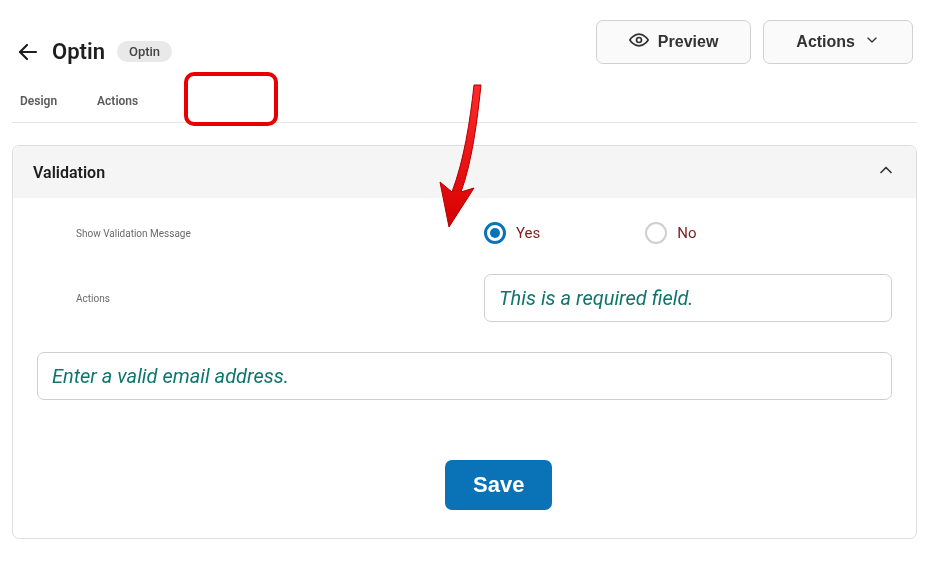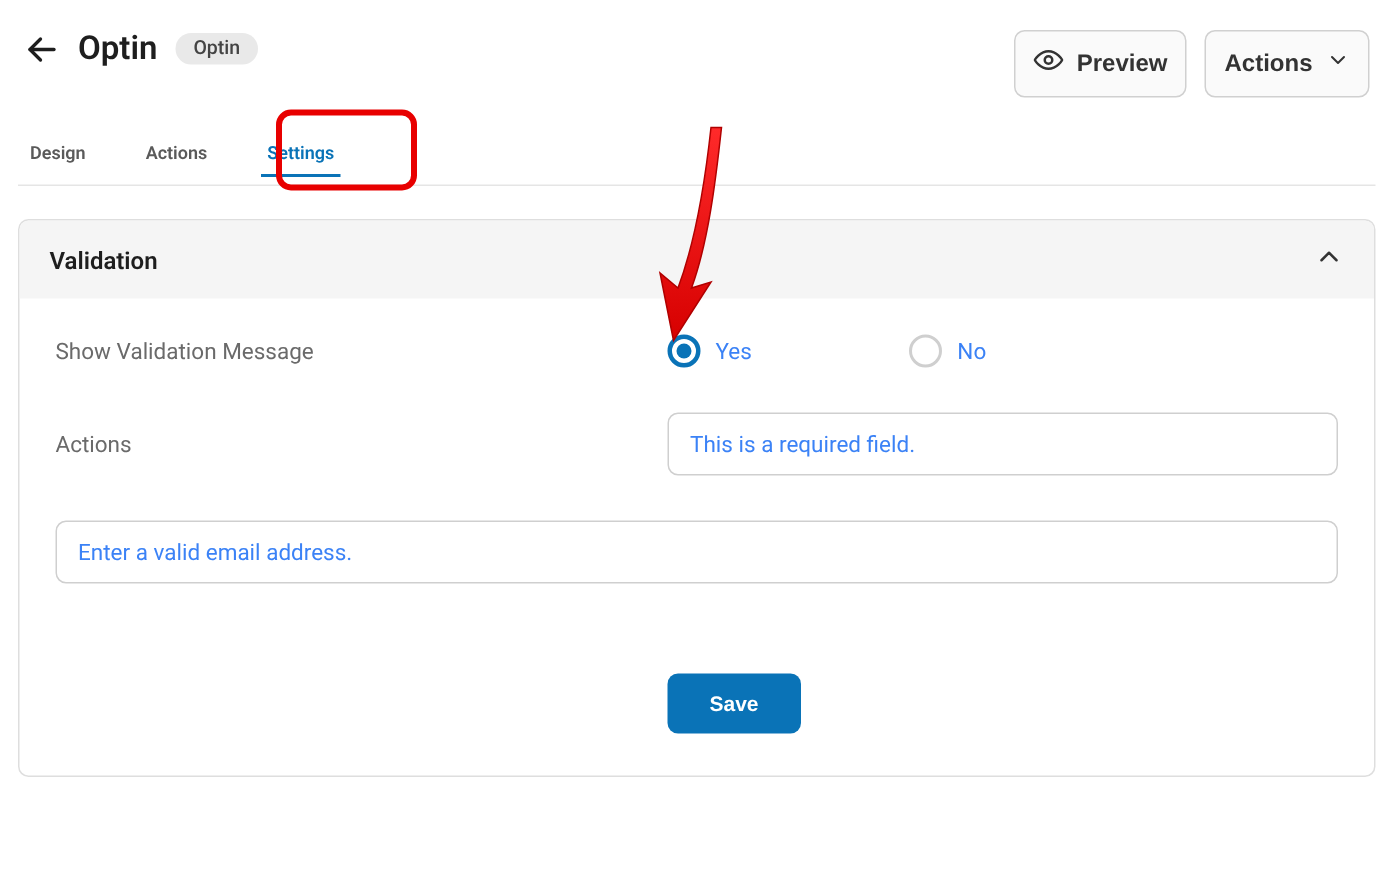--- a/index.html
+++ b/index.html
@@ -6,21 +6,21 @@
     body {
       font-family: -apple-system, BlinkMacSystemFont, "Segoe UI", Roboto, sans-serif;
       background: #fff;
       color: #1e1e1e;
       width: 929px;
       height: 583px;
       padding: 20px 12px;
     }
     .header {
       display: flex;
-      align-items: flex-start;
+      align-items: flex-end;
       justify-content: space-between;
       padding: 0 4px 20px 4px;
     }
     .header-left {
       display: flex;
       align-items: center;
       gap: 12px;
     }
     .back-arrow {
       cursor: pointer;
@@ -39,21 +39,21 @@
       padding: 3px 12px;
       font-size: 13px;
       color: #444;
       font-weight: 500;
     }
     .header-right { display: flex; gap: 12px; }
     .btn {
       border: 1px solid #d0d0d0;
       background: #fafafa;
       border-radius: 7px;
-      padding: 9px 12px;
+      padding: 9px 32px;
       font-size: 16px;
       font-weight: 600;
       color: #333;
       cursor: pointer;
       display: flex;
       align-items: center;
       gap: 9px;
     }
     .btn svg { width: 20px; height: 20px; }
     .tabs {
@@ -110,22 +110,23 @@
     }
     .panel-body { padding: 24px 24px 28px 24px; }
     .form-row {
       display: flex;
       align-items: center;
       margin-bottom: 30px;
     }
     .form-row:last-of-type { margin-bottom: 24px; }
     .form-label {
       width: 408px;
-      font-size: 15px;
+      font-size: 10px;
       color: #6a6a6a;
+      margin-left: 39px;
     }
     .form-control { flex: 1; }
     .radio-group {
       display: flex;
       gap: 105px;
       align-items: center;
     }
     .radio-option {
       display: flex;
       align-items: center;
@@ -143,38 +144,39 @@
     }
     .radio-circle.checked {
       border: 3px solid #0a73b7;
     }
     .radio-dot {
       width: 10px;
       height: 10px;
       border-radius: 50%;
       background: #0a73b7;
     }
-    .radio-label { font-size: 15px; color: #3b82f6; }
+    .radio-label { font-size: 15px; color: #7f1d1d; }
     .text-input {
       width: 100%;
       border: 1px solid #cfcfcf;
       border-radius: 7px;
       padding: 11px 14px;
-      font-size: 15px;
-      color: #3b82f6;
+      font-size: 20px;
+      color: #0f766e;
       font-family: inherit;
+      font-style: italic;
     }
     .save-row { padding-left: 408px; }
     .save-btn {
       background: #0a73b7;
       color: #fff;
       border: none;
       border-radius: 7px;
       padding: 12px 28px;
-      font-size: 14px;
+      font-size: 22px;
       font-weight: 700;
       cursor: pointer;
     }
     .arrow-annotation {
       position: absolute;
       pointer-events: none;
     }
   </style>
 </head>
 <body>
@@ -208,21 +210,20 @@
           </svg>
       </span>
     </button>
   </div>
 </div>
 
 <div style="position:relative;">
   <div class="tabs">
     <div class="tab">Design</div>
     <div class="tab">Actions</div>
-    <div class="tab active">Settings</div>
   </div>
   <div class="highlight-box" style="left:172px; top:-12px; width:94px; height:54px;"></div>
 </div>
 
 <div class="panel">
   <div class="panel-header">
     <span class="panel-title">Validation</span>
     <span>
       <svg viewBox="0 0 24 24" width="20" height="20" fill="none" stroke="#333" stroke-width="2" stroke-linecap="round" stroke-linejoin="round">
           <polyline points="6 15 12 9 18 15"></polyline>

